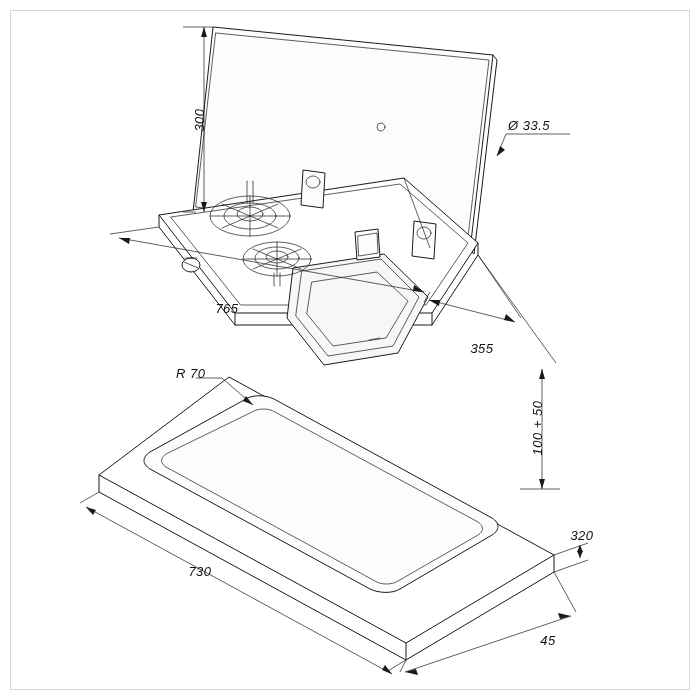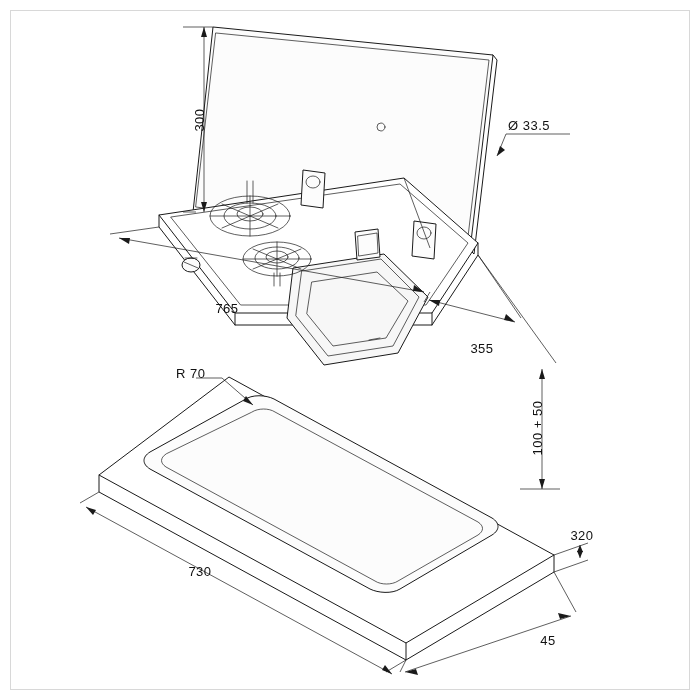--- a/index.html
+++ b/index.html
@@ -10,20 +10,21 @@
   body {
     width: 700px;
     height: 700px;
     font-family: "Liberation Sans", sans-serif;
     overflow: hidden;
   }
   #drawing-root {
     position: relative;
     width: 700px;
     height: 700px;
+    font-style: italic;
   }
   svg.tech-drawing {
     display: block;
     width: 700px;
     height: 700px;
   }
   .ln {
     fill: none;
     stroke: #1a1a1a;
     stroke-width: 1;

